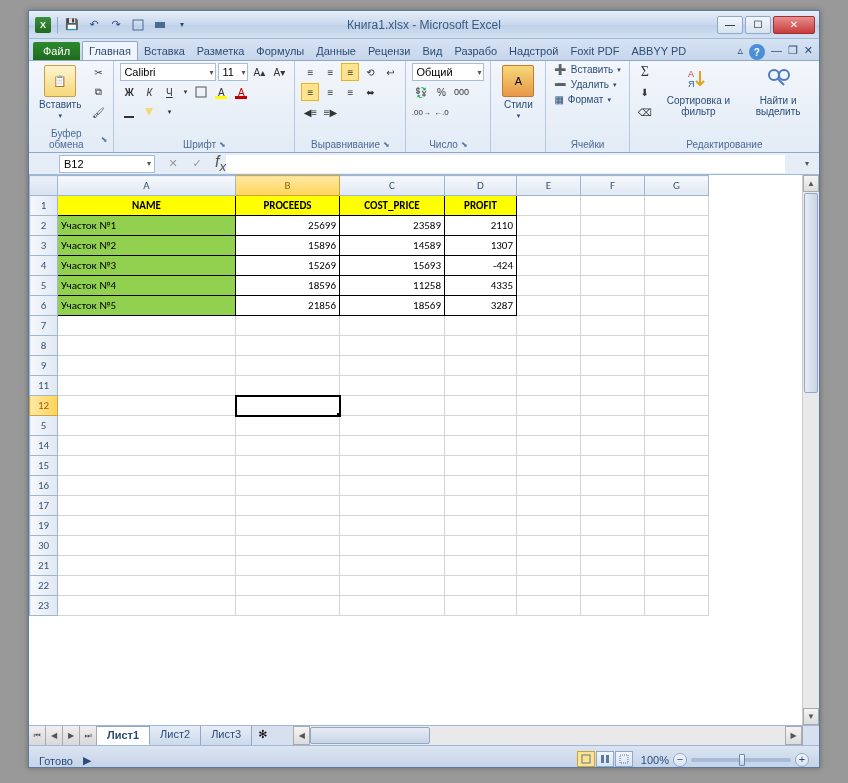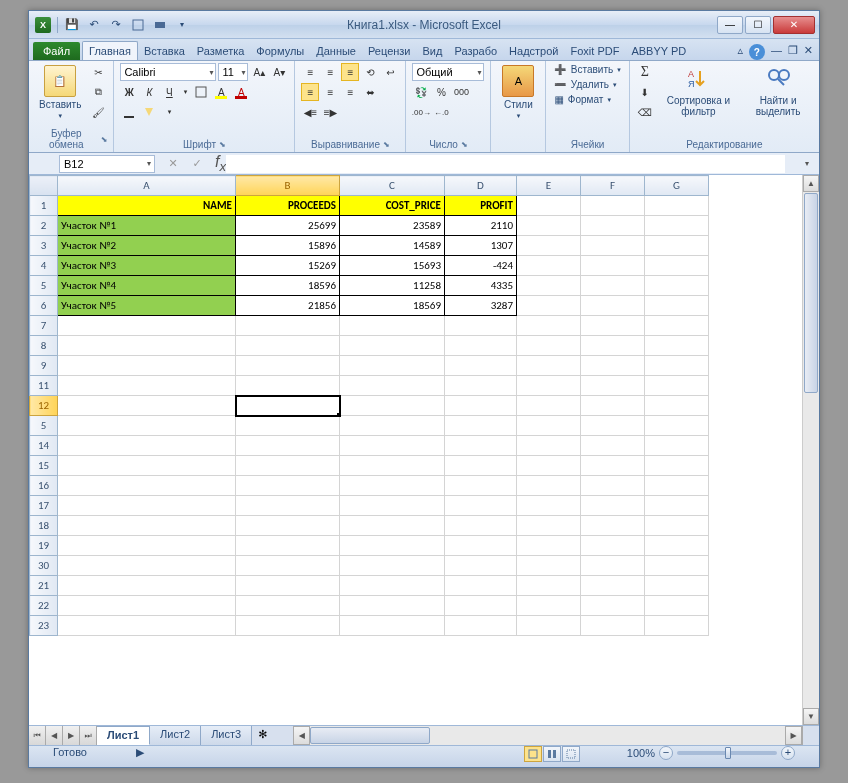--- a/index.html
+++ b/index.html
@@ -61,21 +61,21 @@
   .sheet { border-collapse: collapse; table-layout: fixed; }
   .sheet th, .sheet td { border: 1px solid #d4d4d4; font-size: 11px; font-family: Calibri, sans-serif; padding: 0 3px; height: 20px; overflow: hidden; white-space: nowrap; }
   .sheet thead th { background: linear-gradient(#f6f8fc,#e0e8f3); color: #3a5270; text-align: center; font-weight: normal; height: 20px; border-color: #9eb6ce; }
   .sheet tbody th { background: linear-gradient(90deg,#f6f8fc,#e0e8f3); color: #3a5270; text-align: center; font-weight: normal; width: 28px; border-color: #9eb6ce; }
   .sheet .corner-cell { background: linear-gradient(#ecf0f8,#d8e2f0); width: 28px; }
   .sheet tbody th.sel-row { background: linear-gradient(90deg,#ffe8a6,#ffd457); border-color: #cca43f; color: #9c6500;}
   .sheet thead th.sel-col { background: linear-gradient(#ffe8a6,#ffd457); border-color: #cca43f; color: #9c6500;}
   
   .colA{width:178px}.colB{width:104px}.colC{width:105px}.colD{width:72px}.colE{width:64px}.colF{width:64px}.colG{width:64px}
   
-  .hdr-cell { background: #ffff00 !important; font-weight: bold; text-align: right; border: 1px solid #000 !important; }
+  .hdr-cell { background: #ffff00 !important; font-weight: bold; text-align: center; border: 1px solid #000 !important; }
   .green-cell { background: #92d050 !important; border: 1px solid #000 !important; text-align: left; }
   .num-cell { border: 1px solid #000 !important; text-align: right; }
   
   .active-cell { outline: 2px solid #000; outline-offset: -1px; position: relative; }
   .active-cell::after { content: ""; position: absolute; right: -3px; bottom: -3px; width: 5px; height: 5px; background: #000; }
   
   .vscroll { position: absolute; right: 0; top: 0; bottom: 0; width: 17px; background: #e9e9e9; border-left: 1px solid #ccc; }
   .vscroll .sbtn { height: 17px; background: linear-gradient(#f5f5f5,#dcdcdc); border: 1px solid #aaa; text-align: center; font-size: 8px; line-height: 15px; color: #555; cursor: pointer;}
   .vscroll .thumb { position: absolute; top: 18px; left: 1px; right: 1px; height: 200px; background: linear-gradient(90deg,#e8ecf4,#c8d4e6); border: 1px solid #8fa8c8; border-radius: 2px; }
   .vscroll .btn-dn { position: absolute; bottom: 0; width: 100%; }
@@ -86,21 +86,21 @@
   .tab-nav div { width: 17px; border-right: 1px solid #aaa; background: linear-gradient(#f0f0f0,#d8d8d8); text-align: center; font-size: 8px; line-height: 19px; color: #555; cursor: pointer; }
   .sheet-tab { padding: 2px 10px; font-size: 11px; background: linear-gradient(#e6edf7,#cdd9ea); border-right: 1px solid #8fa8c8; cursor: pointer; color: #2b4c77; }
   .sheet-tab.active { background: #fff; font-weight: bold; border-top: 1px solid #8fa8c8; border-bottom: 1px solid #fff;}
   .new-sheet { padding: 2px 6px; cursor: pointer; }
   .hscroll { flex: 1; display: flex; background: #e9e9e9; margin-left: 20px; position: relative; }
   .hscroll .sbtn { width: 17px; background: linear-gradient(#f5f5f5,#dcdcdc); border: 1px solid #aaa; text-align: center; font-size: 8px; line-height: 17px; color: #555; cursor: pointer;}
   .hscroll .track { flex: 1; position: relative; }
   .hscroll .thumb { position: absolute; left: 0; top: 1px; bottom: 1px; width: 120px; background: linear-gradient(#e8ecf4,#c8d4e6); border: 1px solid #8fa8c8; border-radius: 2px;}
   
   
-  .statusbar { height: 22px; background: linear-gradient(#dbe5f2,#c6d4e8); display: flex; align-items: flex-start; padding: 0 24px; font-size: 11px; color: #2b4c77; border-top: 1px solid #9fb8d8; gap: 39px;}
+  .statusbar { height: 22px; background: linear-gradient(#dbe5f2,#c6d4e8); display: flex; align-items: flex-end; padding: 0 10px; font-size: 11px; color: #2b4c77; border-top: 1px solid #9fb8d8;}
   .views { margin-left: auto; display: flex; gap: 1px; }
   .view-btn { width: 18px; height: 16px; border: 1px solid #8fa8c8; background: linear-gradient(#f2f6fb,#d8e3f0); cursor: pointer; display: flex; align-items: center; justify-content: center; }
   .view-btn.active { background: #fde38b; border-color: #cca43f; }
   .zoom { display: flex; align-items: center; gap: 4px; margin-left: 8px; }
   .zoom-track { width: 100px; height: 4px; background: #a8bcd8; position: relative; border-radius: 2px; }
   .zoom-thumb { position: absolute; left: 48px; top: -4px; width: 6px; height: 12px; background: linear-gradient(#f2f6fb,#c6d4e8); border: 1px solid #6a88b0; border-radius: 1px; }
   .zoom-btn { width: 14px; height: 14px; border: 1px solid #8fa8c8; background: linear-gradient(#f2f6fb,#d8e3f0); border-radius: 7px; text-align: center; line-height: 11px; cursor: pointer; font-size: 11px;}
   
   .sigma { font-family: "Times New Roman", serif; font-size: 14px; }
 </style>
@@ -516,30 +516,20 @@
               <th>17</th>
               <td class="colA "></td>
               <td class="colB "></td>
               <td class="colC "></td>
               <td class="colD "></td>
               <td class="colE "></td>
               <td class="colF "></td>
               <td class="colG "></td>
             </tr>
             <tr>
-              <th>18</th>
-              <td class="colA "></td>
-              <td class="colB "></td>
-              <td class="colC "></td>
-              <td class="colD "></td>
-              <td class="colE "></td>
-              <td class="colF "></td>
-              <td class="colG "></td>
-            </tr>
-            <tr>
               <th>19</th>
               <td class="colA "></td>
               <td class="colB "></td>
               <td class="colC "></td>
               <td class="colD "></td>
               <td class="colE "></td>
               <td class="colF "></td>
               <td class="colG "></td>
             </tr>
             <tr>

